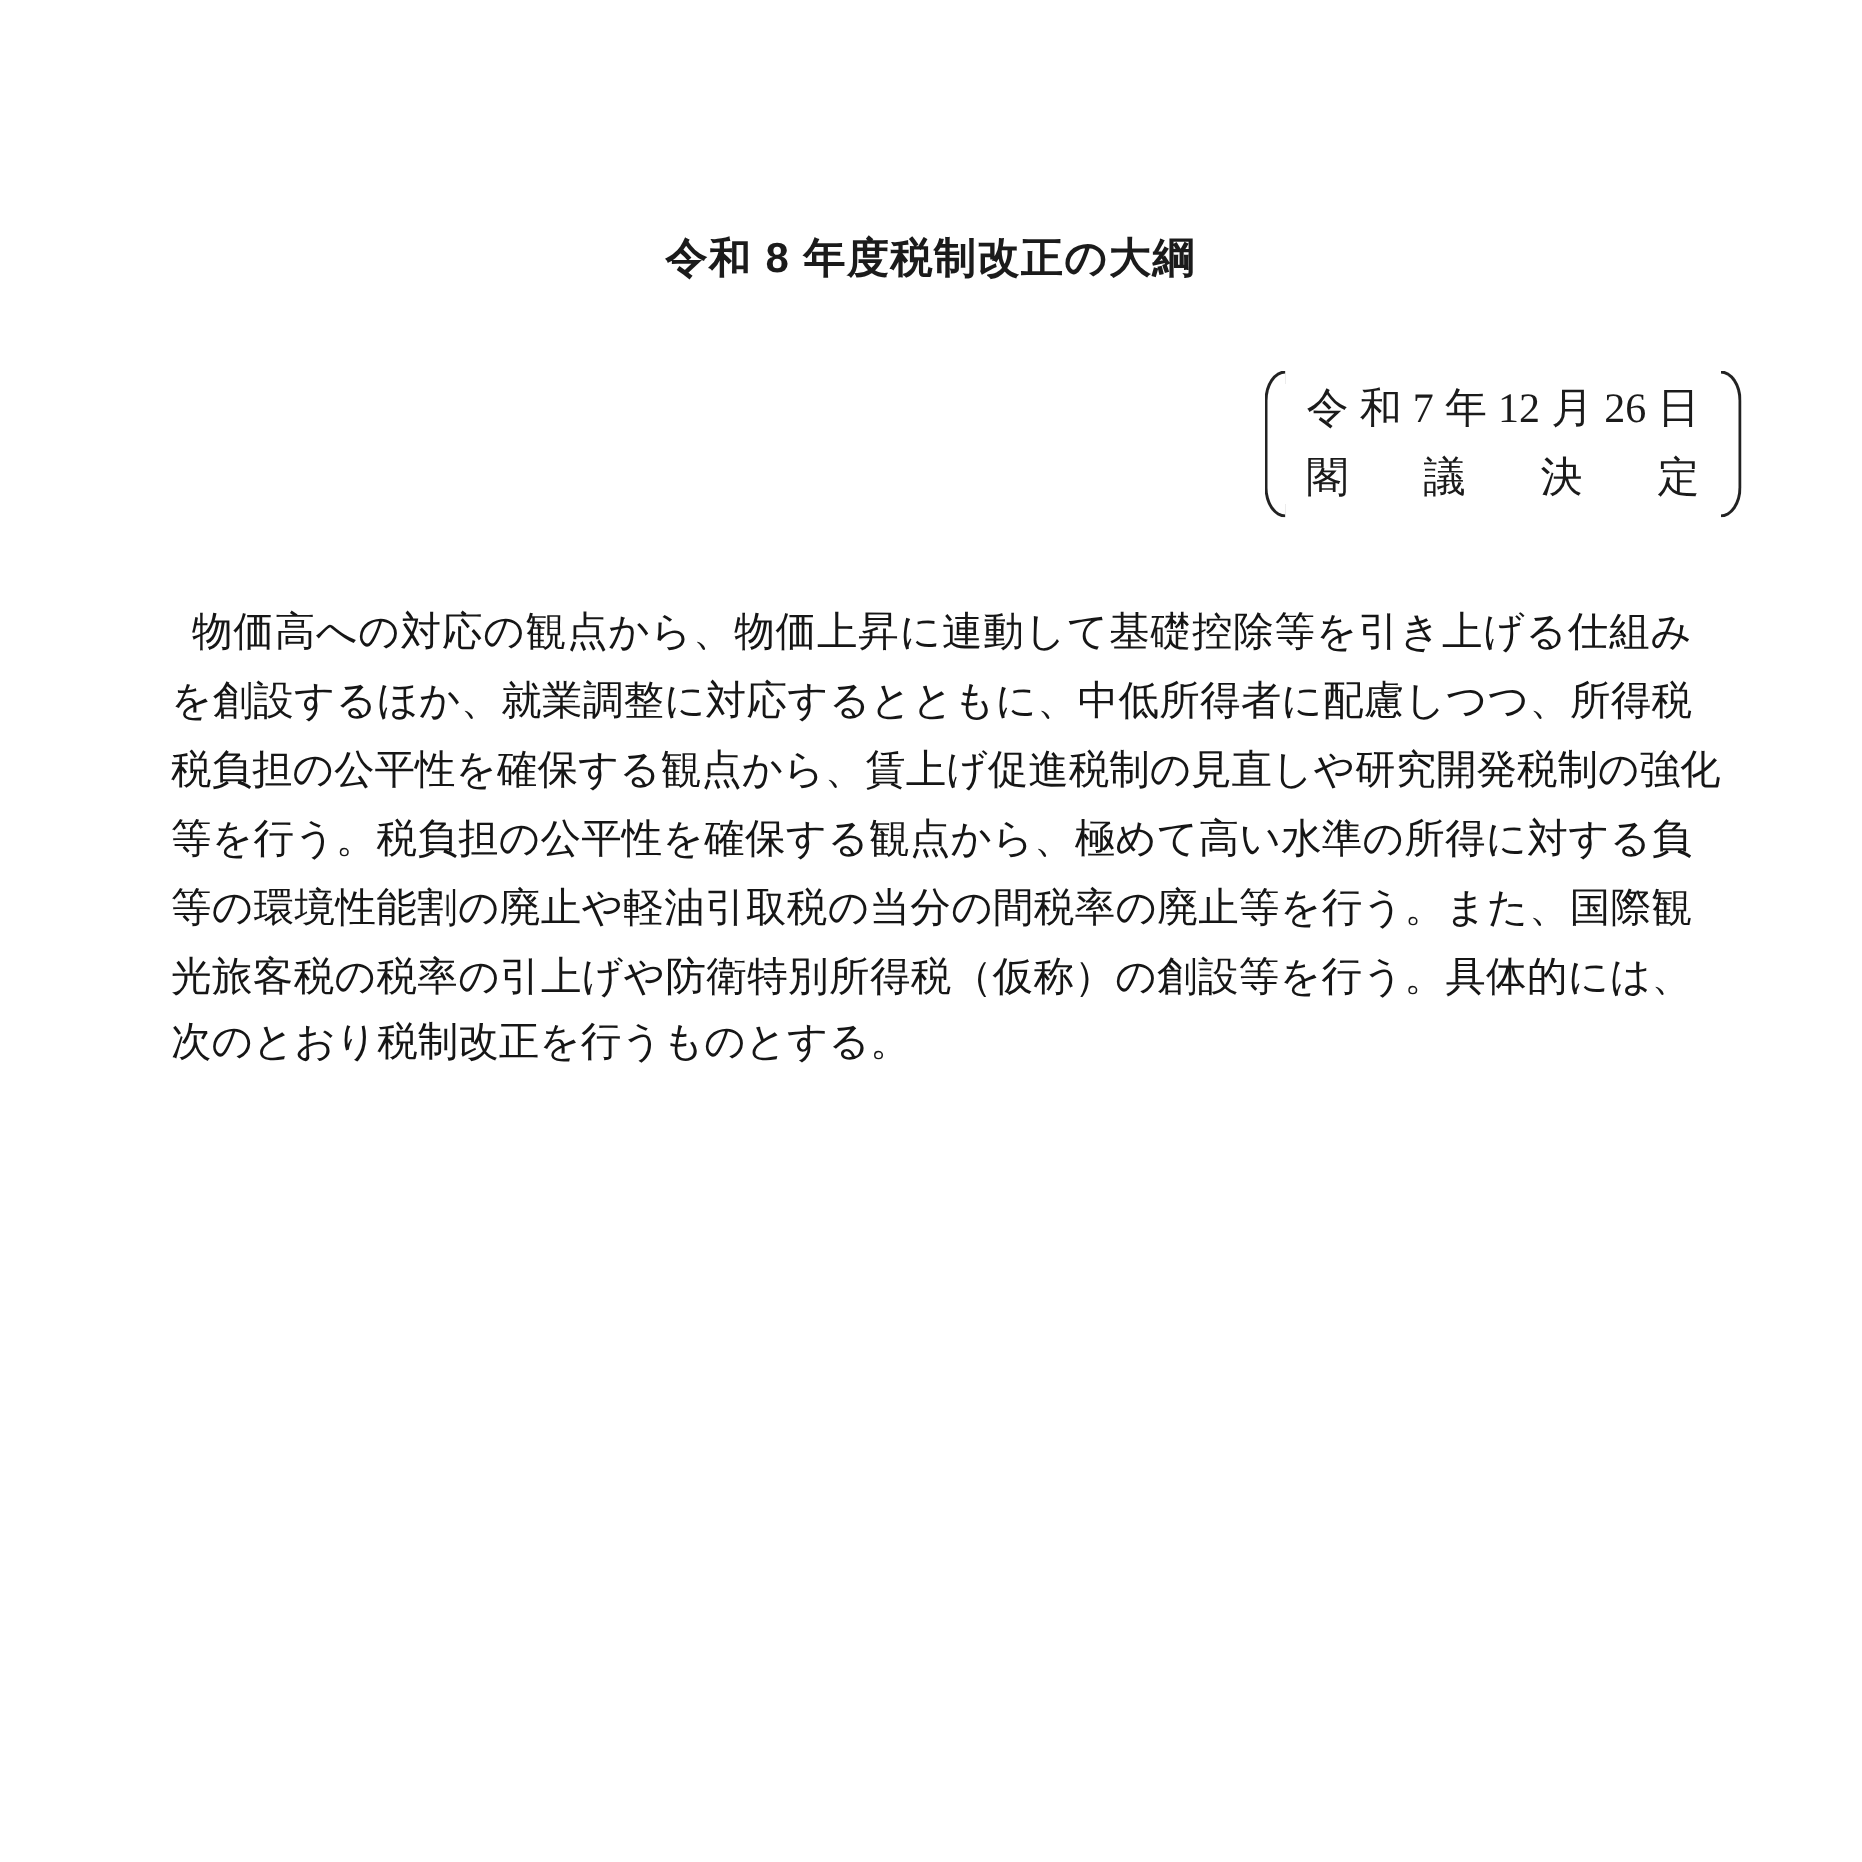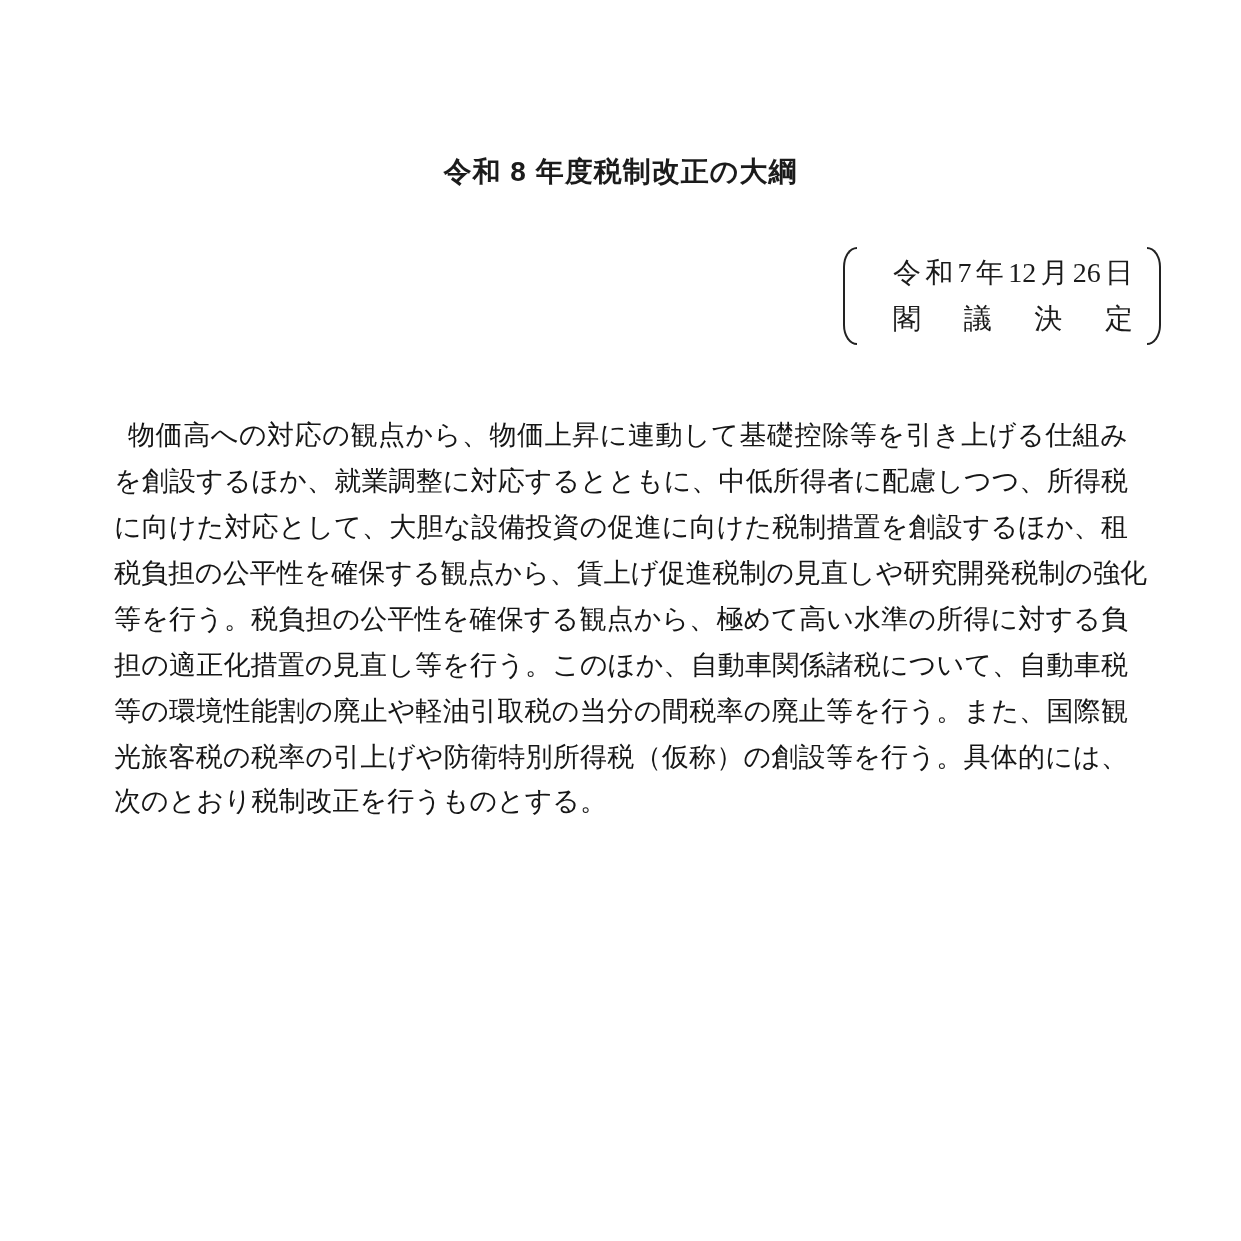--- a/index.html
+++ b/index.html
@@ -59,42 +59,40 @@
     width: 262px;
     padding-top: 3px;
     font-family: "Liberation Serif", serif;
     font-size: 28px;
     line-height: 46px;
   }
   .decision-line {
     text-align: justify;
     text-align-last: justify;
     text-justify: inter-character;
-    margin-left: 22px;
   }
   
   .doc-body {
     position: absolute;
     top: 398px;
     left: 114px;
     width: 1014px;
     font-family: "Liberation Serif", serif;
     font-size: 27px;
     line-height: 46px;
     color: #161616;
   }
   .body-line {
     text-align: justify;
     text-align-last: justify;
     text-justify: inter-character;
     white-space: nowrap;
   }
   .body-line.first-line {
     text-indent: 14px;
-    margin-top: 14px;
   }
   .body-line.last-line {
     text-align-last: left;
     font-family: Liberation Mono, monospace;
   }
 </style>
 </head>
 <body>
 
 <div class="page">
@@ -106,22 +104,20 @@
     <div class="decision-text">
       <div class="decision-line">令和7年12月26日</div>
       <div class="decision-line">閣議決定</div>
     </div>
     <div class="bracket bracket-right"></div>
   </div>
 
   <div class="doc-body">
     <div class="body-line first-line">物価高への対応の観点から、物価上昇に連動して基礎控除等を引き上げる仕組み</div>
     <div class="body-line">を創設するほか、就業調整に対応するとともに、中低所得者に配慮しつつ、所得税</div>
-    <div class="body-line">に向けた対応として、大胆な設備投資の促進に向けた税制措置を創設するほか、租</div>
     <div class="body-line">税負担の公平性を確保する観点から、賃上げ促進税制の見直しや研究開発税制の強化</div>
     <div class="body-line">等を行う。税負担の公平性を確保する観点から、極めて高い水準の所得に対する負</div>
-    <div class="body-line">担の適正化措置の見直し等を行う。このほか、自動車関係諸税について、自動車税</div>
     <div class="body-line">等の環境性能割の廃止や軽油引取税の当分の間税率の廃止等を行う。また、国際観</div>
     <div class="body-line">光旅客税の税率の引上げや防衛特別所得税（仮称）の創設等を行う。具体的には、</div>
     <div class="body-line last-line">次のとおり税制改正を行うものとする。</div>
   </div>
 
 </div>
 
 </body></html>

